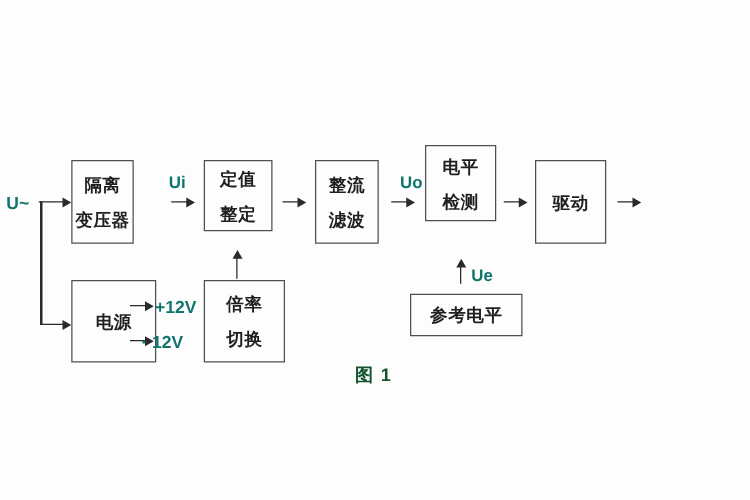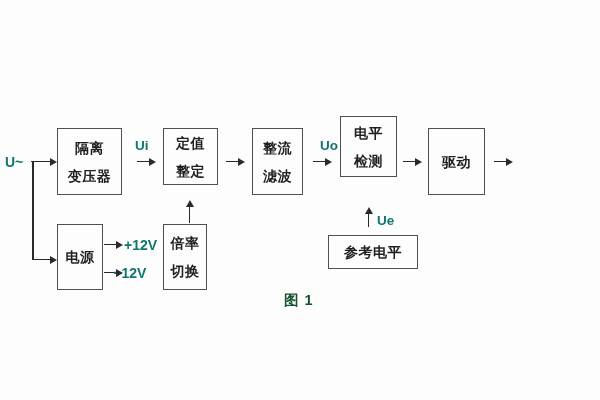--- a/index.html
+++ b/index.html
@@ -57,21 +57,21 @@
   }
   .vline{position:absolute;width:1.8px;background:#2a2a2c;}
 </style>
 </head>
 <body>
 
 <div class="canvas">
 
   <span class="lbl" style="left:5px;top:154px;font-size:14px;">U~</span>
 
-  <div class="box" style="left:57px;top:128px;width:65px;height:67px;">
+  <div class="box" style="left:57px;top:128px;width:50px;height:67px;">
     <span>隔离</span>
     <span>变压器</span>
   </div>
 
   <div class="box" style="left:163px;top:128px;width:55px;height:57px;">
     <span>定值</span>
     <span>整定</span>
   </div>
 
   <div class="box" style="left:252px;top:128px;width:51px;height:67px;">
@@ -82,25 +82,25 @@
   <div class="box" style="left:340px;top:116px;width:57px;height:61px;">
     <span>电平</span>
     <span>检测</span>
   </div>
 
   <div class="box" style="left:428px;top:128px;width:57px;height:67px;">
     <span>驱动</span>
   </div>
 
 
-  <div class="box" style="left:57px;top:224px;width:46px;height:66px;">
+  <div class="box" style="left:57px;top:224px;width:68px;height:66px;">
     <span>电源</span>
   </div>
 
-  <div class="box" style="left:163px;top:224px;width:44px;height:66px;">
+  <div class="box" style="left:163px;top:224px;width:65px;height:66px;">
     <span>倍率</span>
     <span>切换</span>
   </div>
 
   <div class="box" style="left:328px;top:235px;width:90px;height:34px;">
     <span>参考电平</span>
   </div>
 
   <div class="harrow" style="left:31px;top:157px;width:26px;">
       <div class="shaft"></div>

